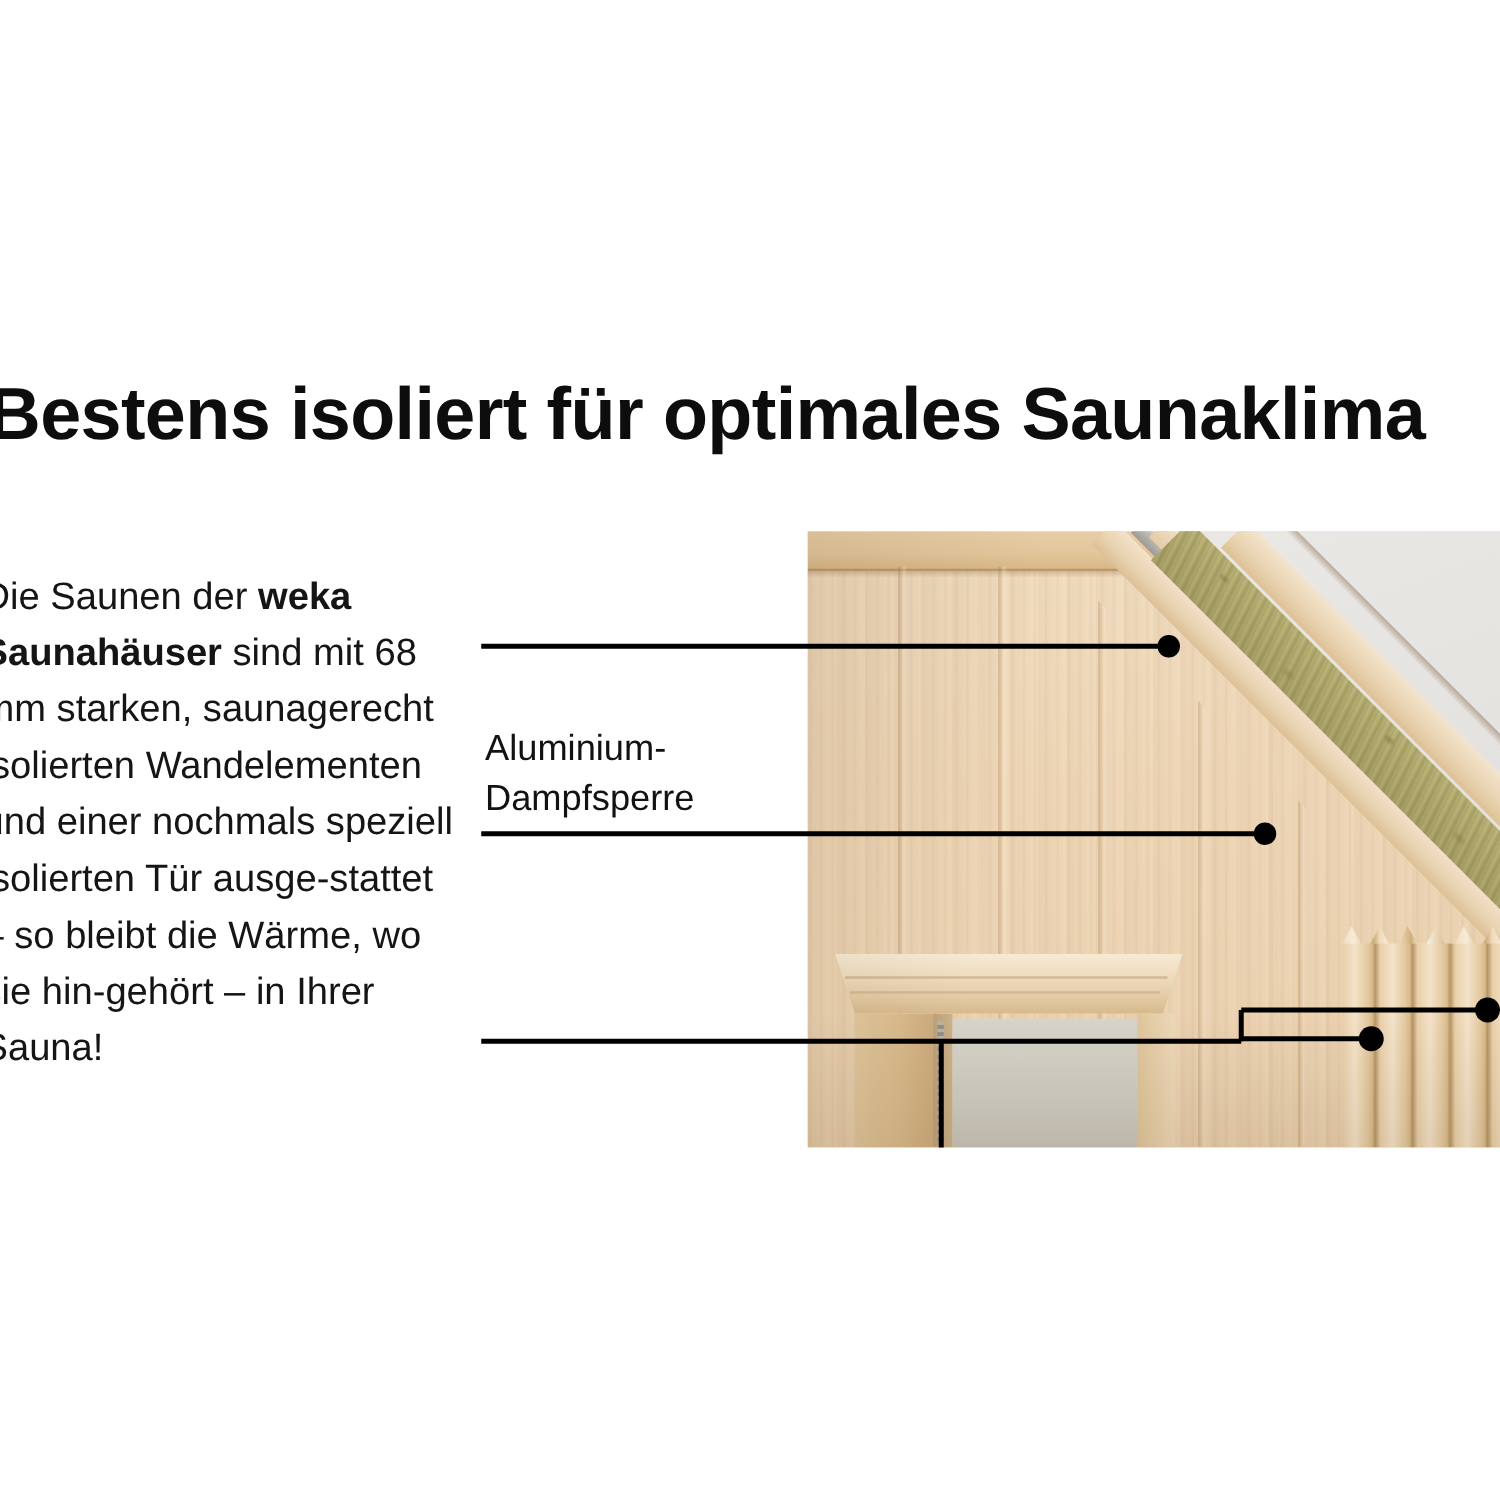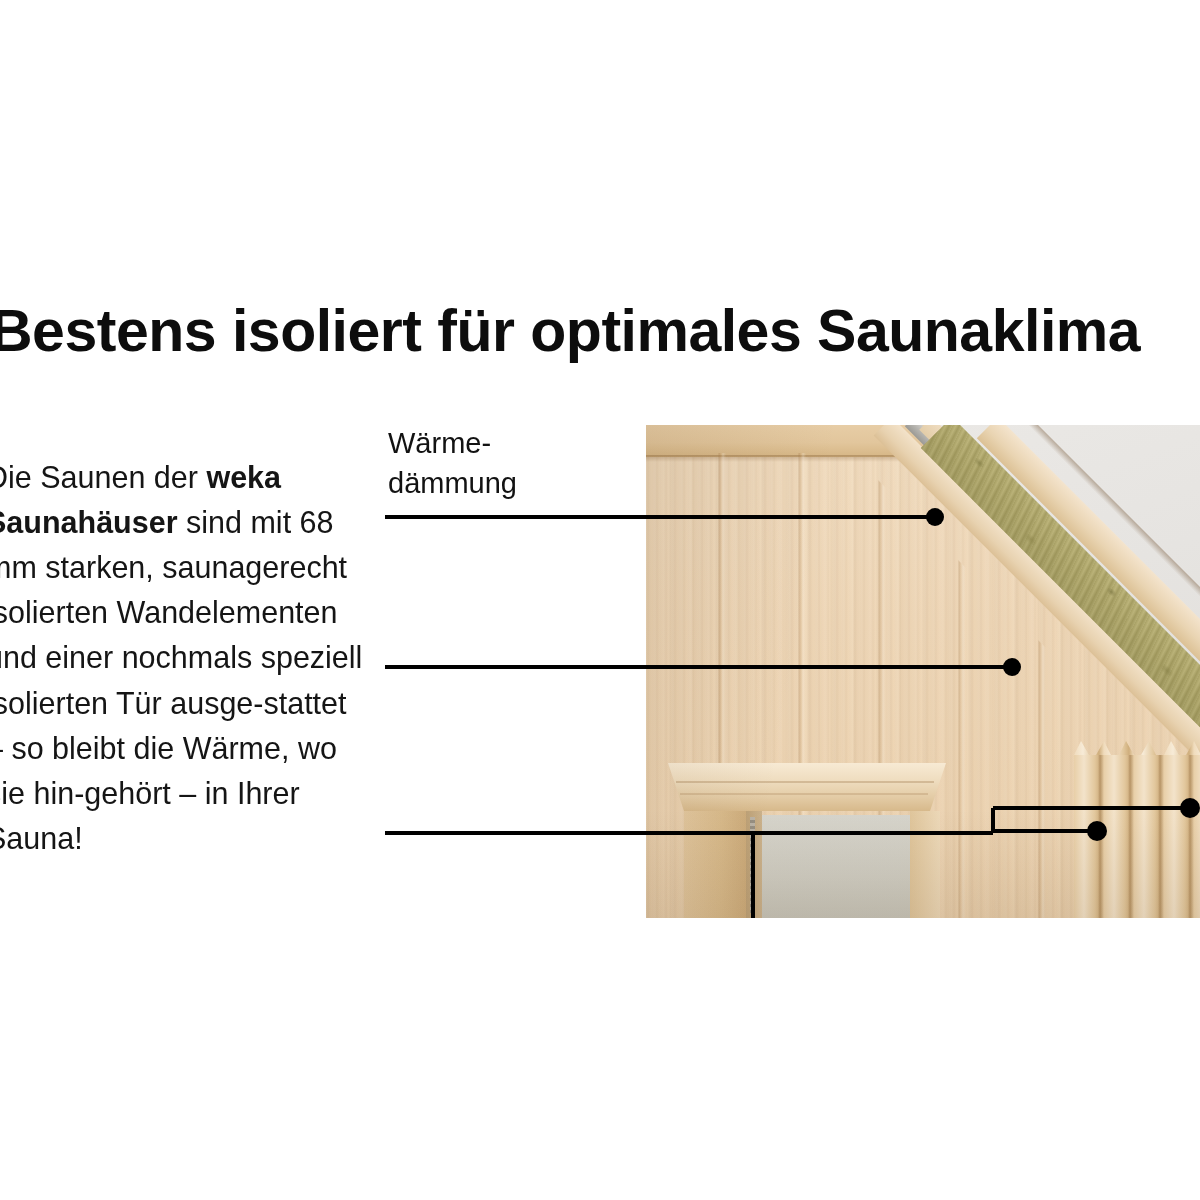--- a/index.html
+++ b/index.html
@@ -321,23 +321,23 @@
     <div class="door-glass"></div>
     <div class="door-jamb-right"></div>
 
     <div class="photo-shade"></div>
   </div>
 
   <div class="heading">Bestens isoliert für optimales Saunaklima</div>
 
   <p class="body-copy"><span>Die Saunen der </span><b>weka Saunahäuser</b><span> sind mit 68 mm starken, saunagerecht isolierten Wandelementen und einer nochmals speziell isolierten Tür ausge-stattet – so bleibt die Wärme, wo sie hin-gehört – in Ihrer Sauna!</span></p>
 
-  <div class="callout callout-1">Wärme-
-dämmung</div>
-
+
+  <div class="callout callout-2">Aluminium-
+Dampfsperre</div>
 
 
   <svg class="leaders" viewBox="0 0 1200 1200">
 
     <line x1="385" y1="517" x2="933" y2="517" stroke="#000" stroke-width="4"></line>
     <circle cx="935" cy="517" r="9" fill="#000"></circle>
 
     <line x1="385" y1="667" x2="1010" y2="667" stroke="#000" stroke-width="4"></line>
     <circle cx="1012" cy="667" r="9" fill="#000"></circle>
 

